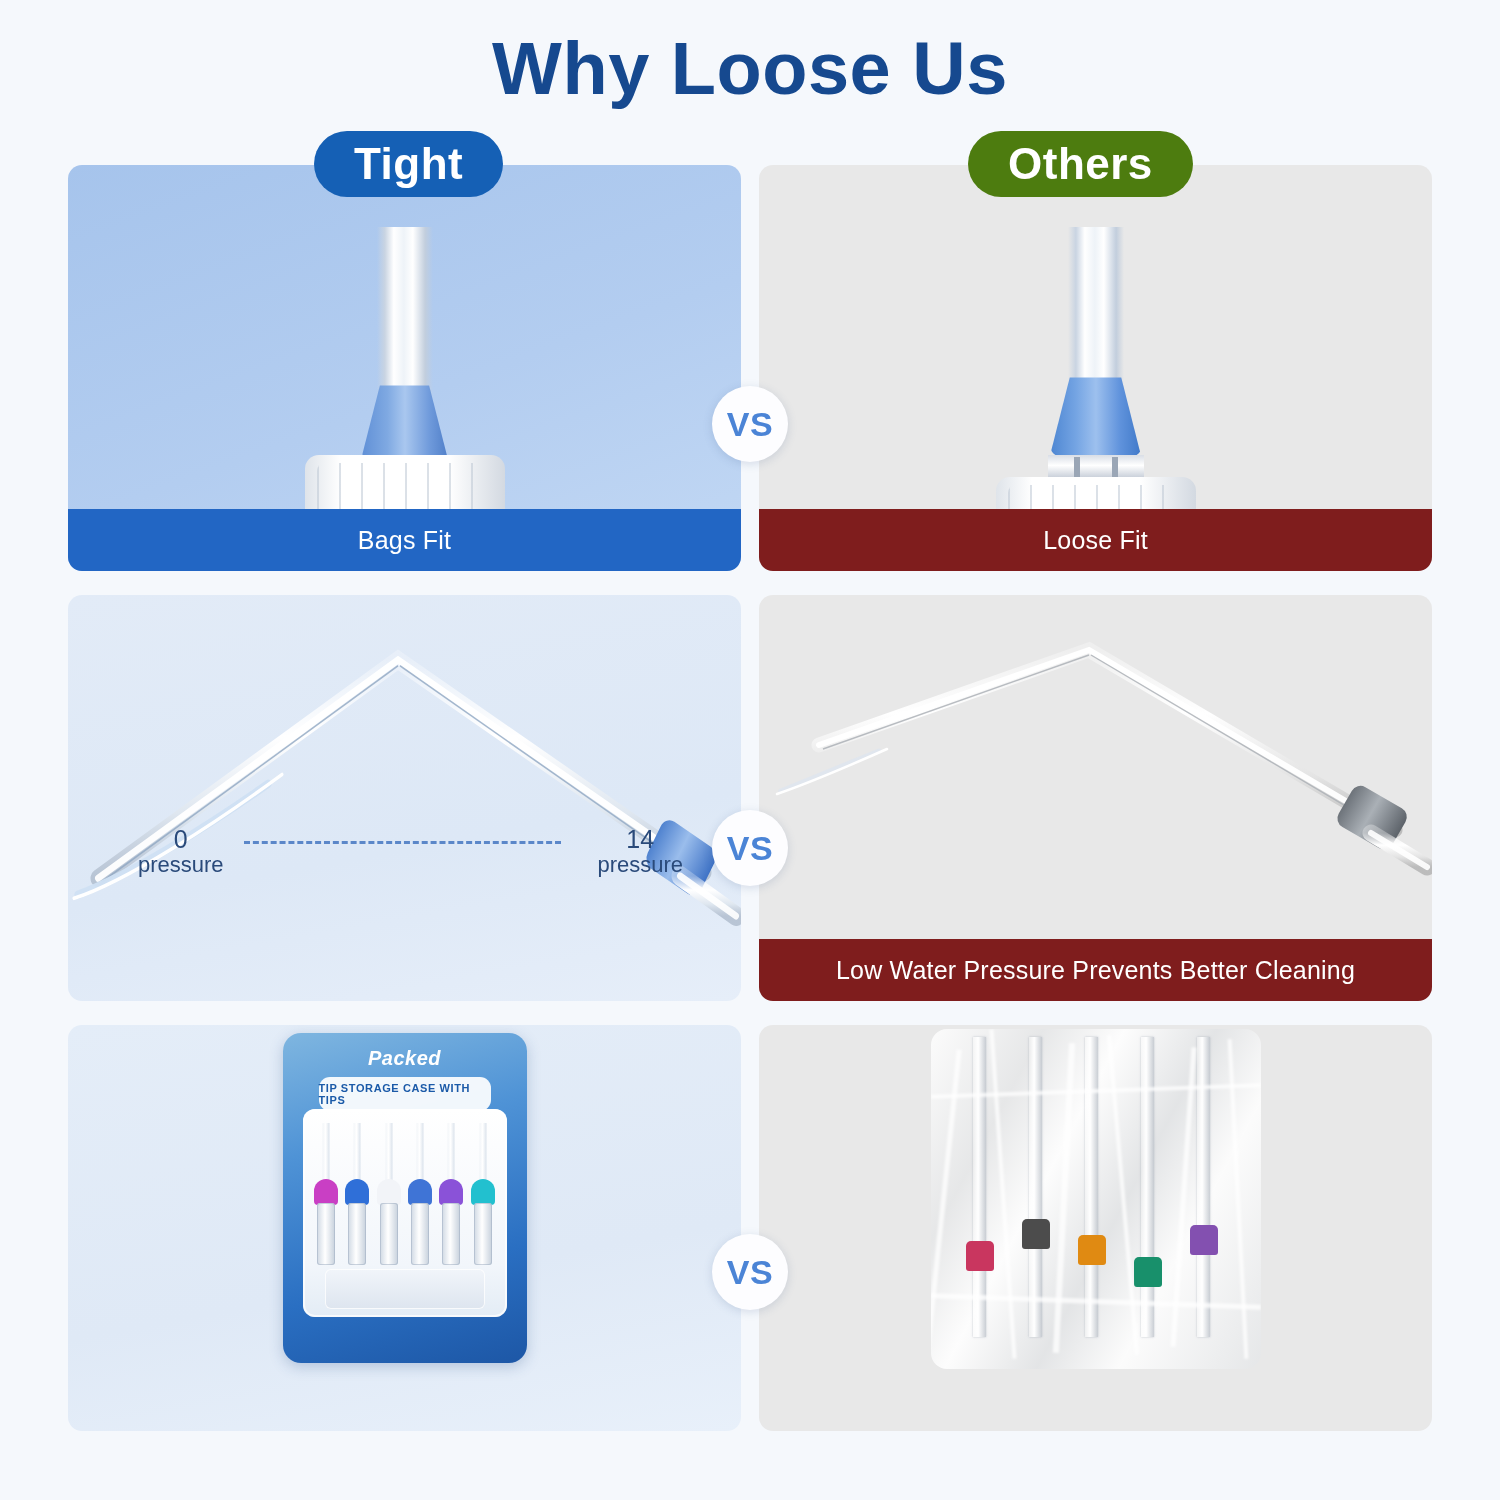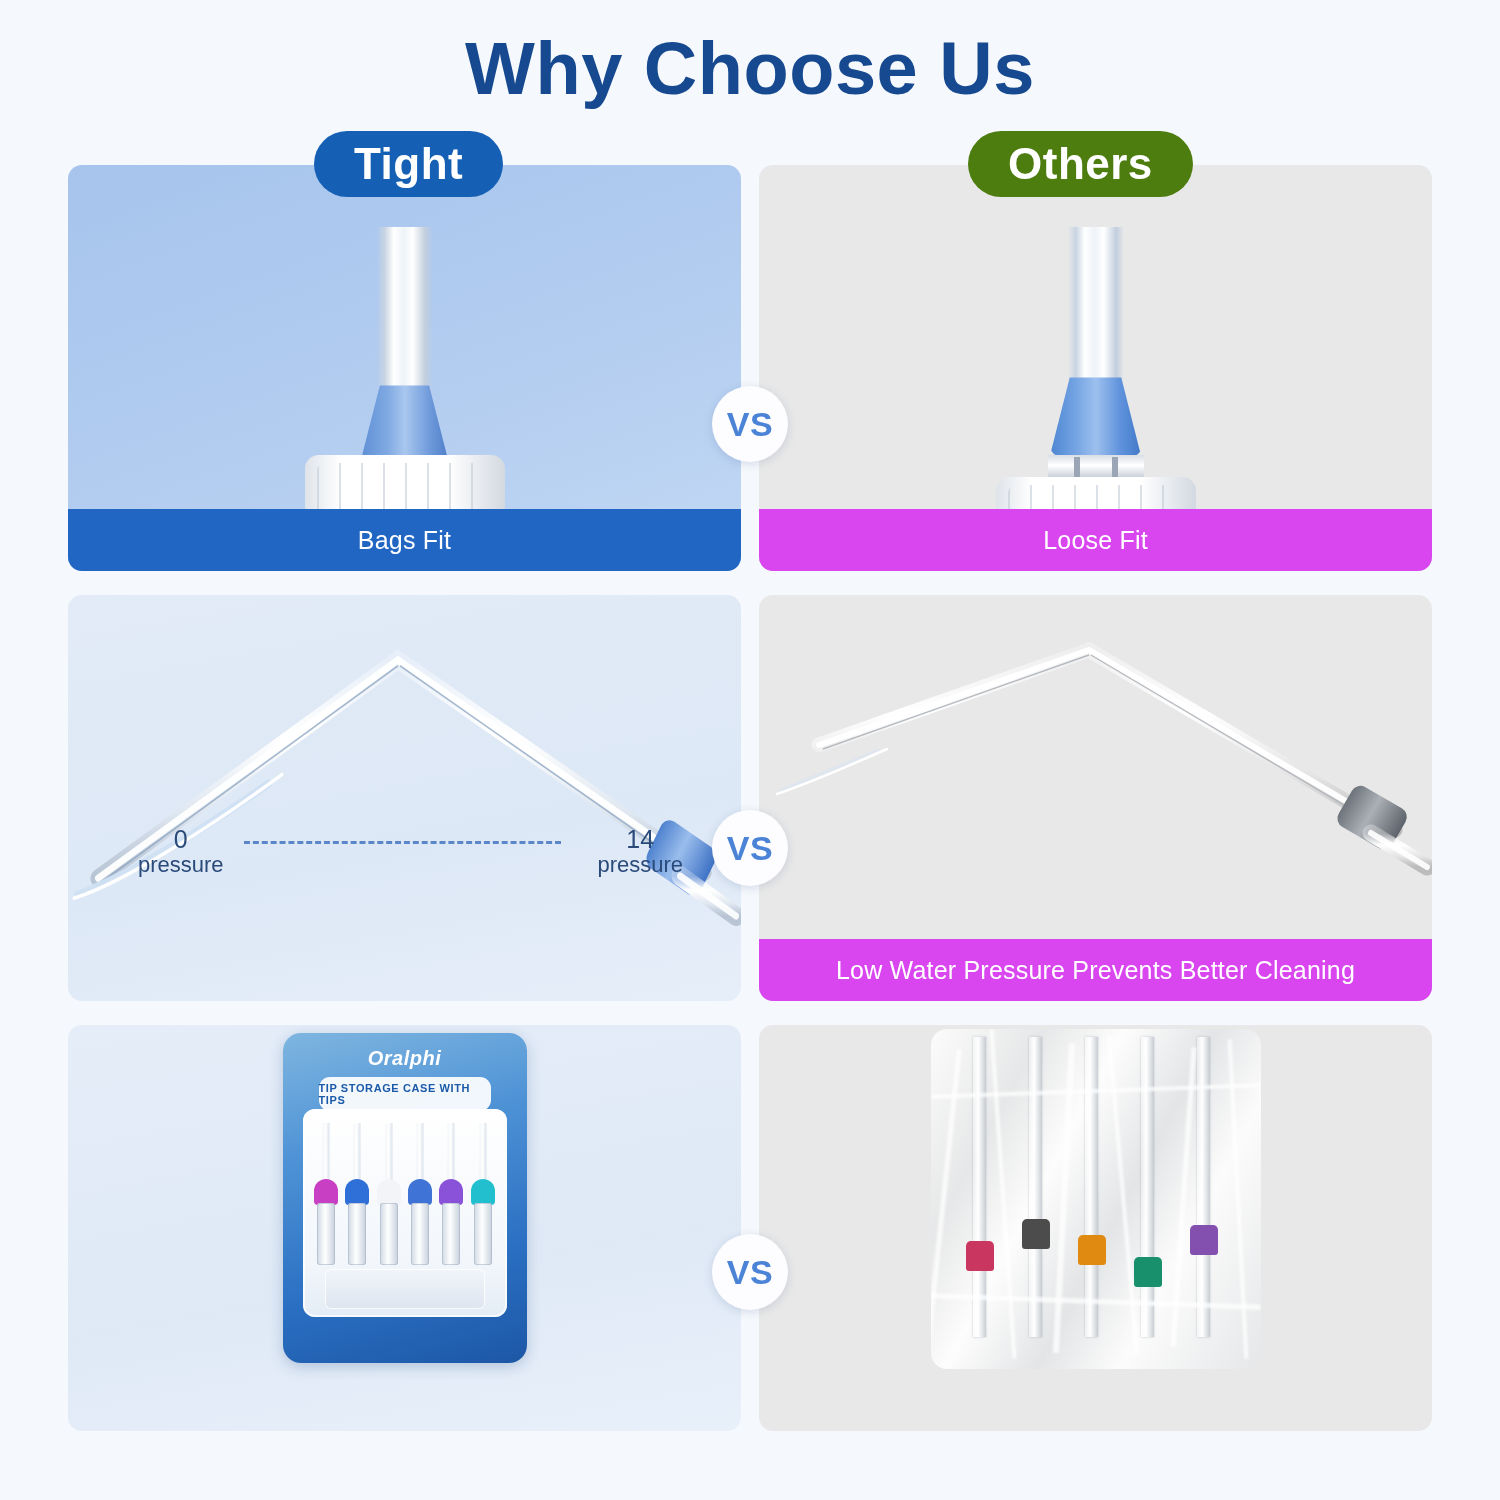--- a/index.html
+++ b/index.html
@@ -63,21 +63,21 @@
   .cap {
     flex: 0 0 62px;
     display: flex; align-items: center; justify-content: center;
     color: #fff;
     font-size: 25px;
     letter-spacing: 0.2px;
     text-align: center;
     padding: 0 8px;
   }
   .cap-ours   { background: #2266c4; }
-  .cap-others { background: #d946ef; }
+  .cap-others { background: #7f1d1d; }
 
   
   .bg-ours-1   { background: linear-gradient(160deg,#a6c4ec 0%,#b3cdf0 55%,#c2d8f4 100%); }
   .bg-ours-2   { background: linear-gradient(170deg,#e2ebf7 0%,#dde8f6 60%,#e6eef9 100%); }
   .bg-ours-3   { background: linear-gradient(170deg,#e4edf8 0%,#dfe9f6 60%,#e8f0fa 100%); }
   .bg-other    { background: #e8e8e8; }
 
   
   .vs {
     position: absolute;
@@ -239,21 +239,21 @@
   .bag-crease {
     position: absolute; background: rgba(255,255,255,0.75);
     filter: blur(1px);
   }
 </style>
 </head>
 <body>
 
 <div class="page">
 
-  <h1 class="title">Why Choose Us</h1>
+  <h1 class="title">Why Loose Us</h1>
 
   <div class="badges">
     <div class="badge badge-ours">Tight</div>
     <div class="badge badge-others">Others</div>
   </div>
 
   <div class="grid">
 
     <div class="cell bg-ours-1">
       <div class="media">
@@ -354,21 +354,21 @@
             <path d="M612 238 L668 272" fill="none" stroke="#ffffff" stroke-width="6" stroke-linecap="round" opacity="0.9"></path>
           </svg>
         </div>
       </div>
       <div class="cap cap-others">Low Water Pressure Prevents Better Cleaning</div>
     </div>
 
     <div class="cell bg-ours-3">
       <div class="media">
         <div class="pack">
-          <div class="pack-brand">Oralphi</div>
+          <div class="pack-brand">Packed</div>
           <div class="pack-sub">TIP STORAGE CASE WITH TIPS</div>
           <div class="pack-window">
             <div class="tips-row">
               <div class="tip">
                 <div class="stem"></div>
                   <div class="cap-c" style="background:#c93fc4;"></div>
                   <div class="body"></div>
               </div>
               <div class="tip">
                 <div class="stem"></div>

